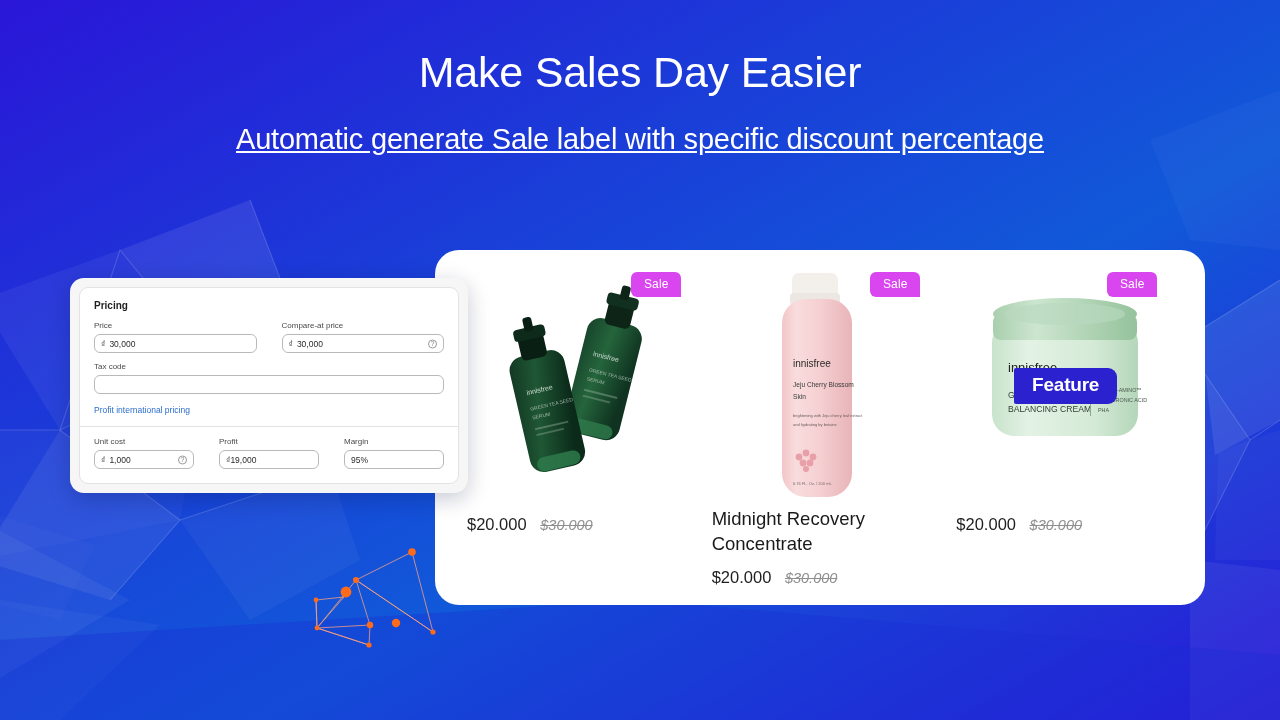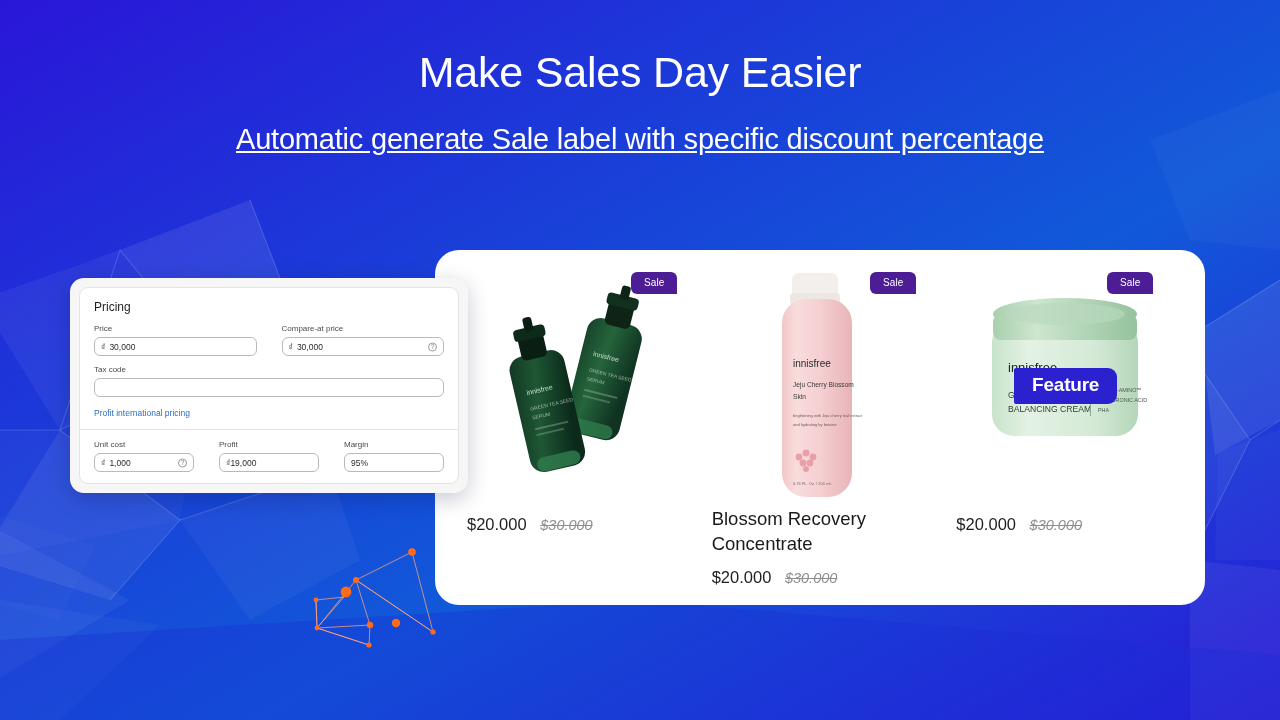--- a/index.html
+++ b/index.html
@@ -86,23 +86,23 @@
     font-style: italic;
     text-decoration: line-through;
     margin-left: 9px;
     font-size: 14.5px;
   }
 
   
   .sale-badge {
     position: absolute;
     top: 22px;
-    font-size: 10px;
+    font-size: 12px;
     color: #ffffff;
-    background: #4c1d95;
+    background: #d946ef;
     padding: 5px 13px 6px 13px;
     border-radius: 6px 6px 6px 6px;
     border-bottom-right-radius: 0;
     letter-spacing: 0.1px;
     z-index: 9;
   }
   .sale-1 { left: 196px; }
   .sale-2 { left: 435px; }
   .sale-3 { left: 672px; }
 
@@ -135,21 +135,21 @@
   }
   .pricing-inner {
     background: #ffffff;
     border: 1px solid #e3e3e3;
     border-radius: 9px;
     width: 100%; height: 100%;
     overflow: hidden;
   }
   .pc-body { padding: 12px 14px 0 14px; }
   .pc-title {
-    font-size: 12px; font-weight: 400; color: #1f1f1f;
+    font-size: 10px; font-weight: 700; color: #1f1f1f;
     margin-bottom: 10px;
   }
   .pc-row { display: flex; gap: 25px; }
   .pc-field { flex: 1 1 0; }
   .pc-label {
     font-size: 8px; color: #4a4a4a; margin-bottom: 4px;
     display: block;
   }
   .pc-input {
     position: relative;
@@ -341,21 +341,21 @@
               <circle cx="39" cy="188" r="3.4"></circle>
                 <circle cx="46" cy="184" r="3.4"></circle>
               <circle cx="53" cy="188" r="3.4"></circle>
                 <circle cx="43" cy="194" r="3.4"></circle>
               <circle cx="50" cy="194" r="3.4"></circle>
                 <circle cx="46" cy="200" r="3"></circle>
             </g>
             <text x="33" y="216" fill="#7a6a6a" font-size="4" font-family="Liberation Sans, sans-serif">6.76 FL. Oz. / 200 mL</text>
           </svg>
         </div>
-        <div class="ptitle">Blossom Recovery Concentrate</div>
+        <div class="ptitle">Midnight Recovery Concentrate</div>
         <div class="pprice">
           <span>$20.000</span>
           <span class="old">$30.000</span>
         </div>
       </div>
 
       <div class="product">
         <div class="pimg">
           <svg width="190" height="160" viewBox="0 0 190 160" style="margin-bottom:58px">
             <defs>

